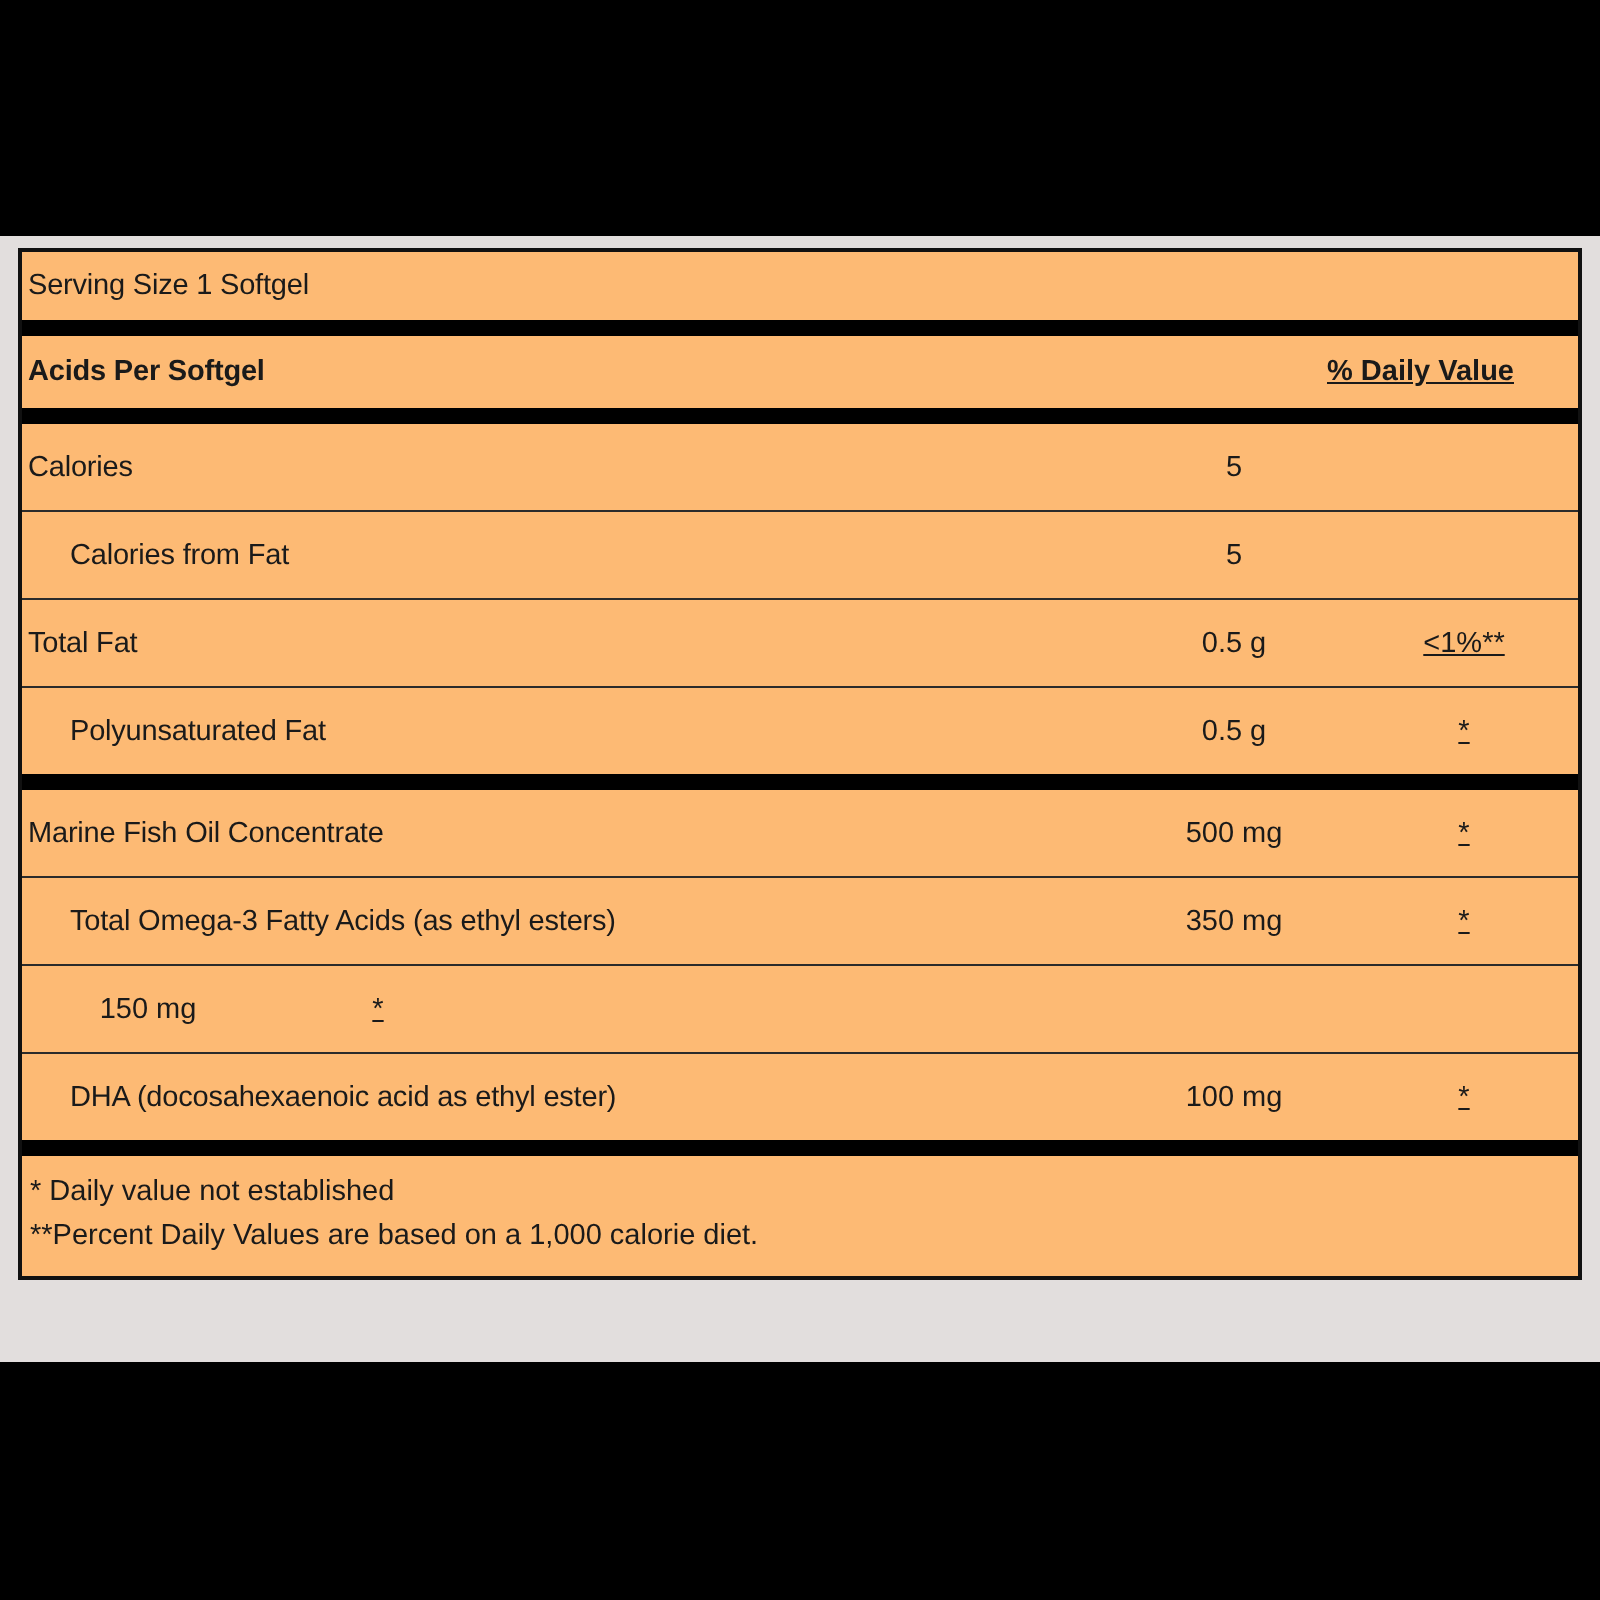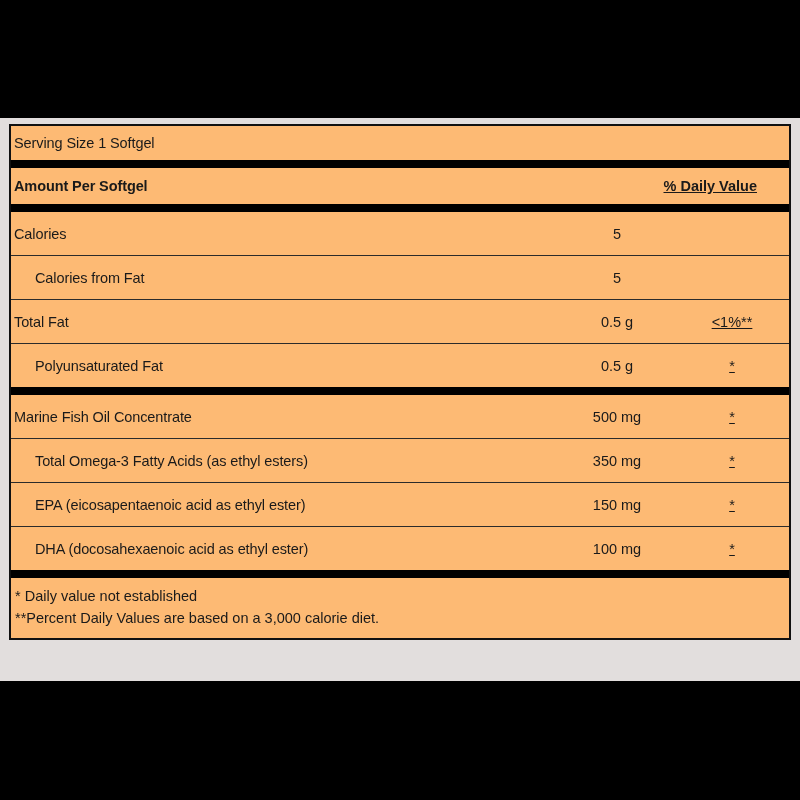--- a/index.html
+++ b/index.html
@@ -130,21 +130,21 @@
 
   <div class="facts-box">
 
     <div class="row serving-row">
       <span class="nm">Serving Size 1 Softgel</span>
     </div>
 
     <div class="bar"></div>
 
     <div class="row header-row">
-      <span class="nm">Amount Per Softgel</span>
+      <span class="nm">Acids Per Softgel</span>
       <span class="dv">% Daily Value</span>
     </div>
 
     <div class="bar"></div>
 
     <div class="row data-row">
       <span class="nm">Calories</span>
       <span class="amt">5</span>
       <span class="dv"></span>
     </div>
@@ -180,35 +180,34 @@
     <div class="hair"></div>
 
     <div class="row data-row indent">
       <span class="nm">Total Omega-3 Fatty Acids (as ethyl esters)</span>
       <span class="amt">350 mg</span>
       <span class="dv">*</span>
     </div>
     <div class="hair"></div>
 
     <div class="row data-row indent">
-      <span class="nm">EPA (eicosapentaenoic acid as ethyl ester)</span>
       <span class="amt">150 mg</span>
       <span class="dv">*</span>
     </div>
     <div class="hair"></div>
 
     <div class="row data-row indent">
       <span class="nm">DHA (docosahexaenoic acid as ethyl ester)</span>
       <span class="amt">100 mg</span>
       <span class="dv">*</span>
     </div>
 
     <div class="bar"></div>
 
     <div class="footnotes">
       <div>* Daily value not established</div>
-      <div>**Percent Daily Values are based on a 3,000 calorie diet.</div>
+      <div>**Percent Daily Values are based on a 1,000 calorie diet.</div>
     </div>
 
   </div>
 
 
 </div>
 
 </body></html>

